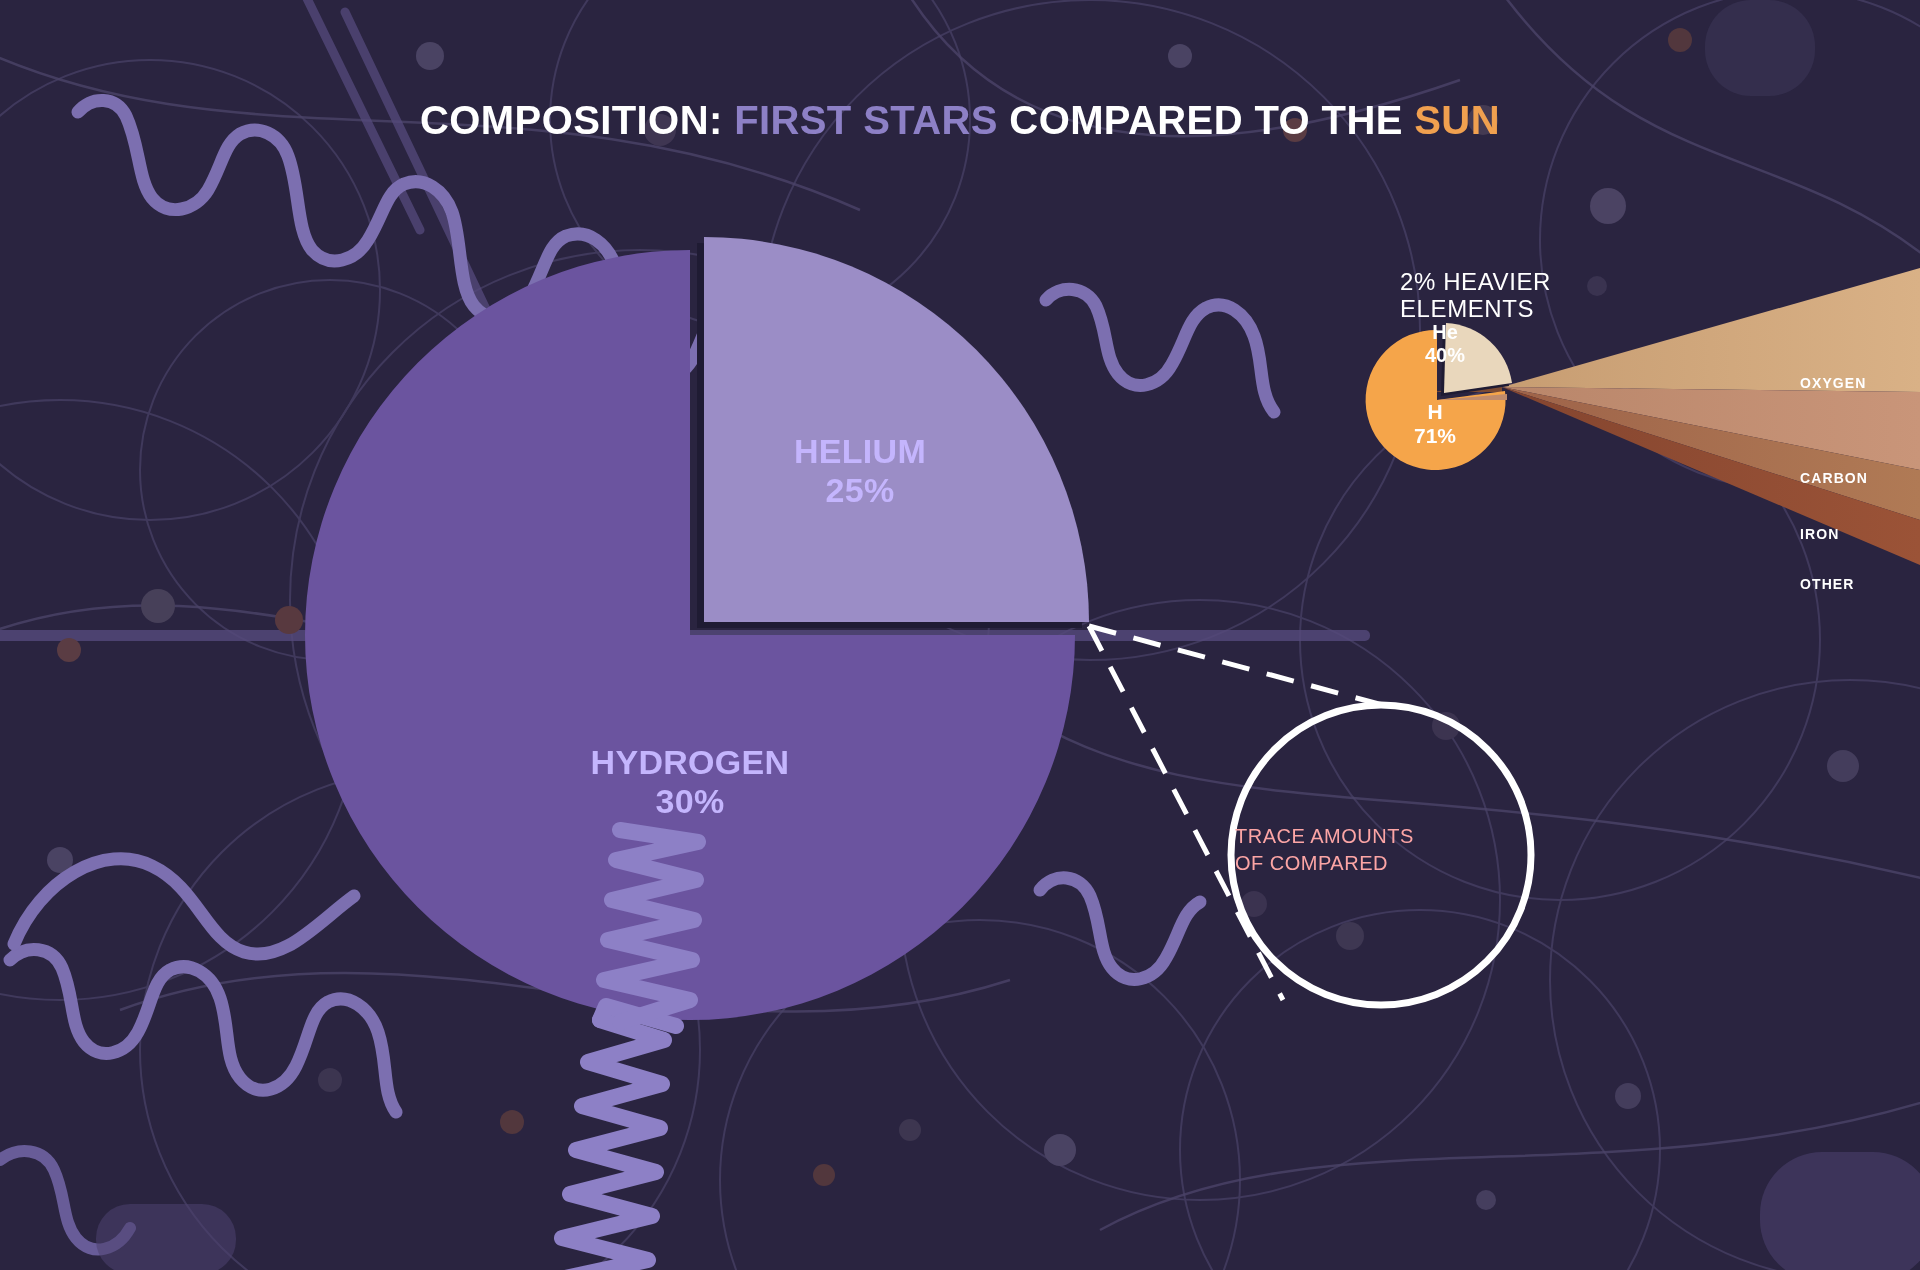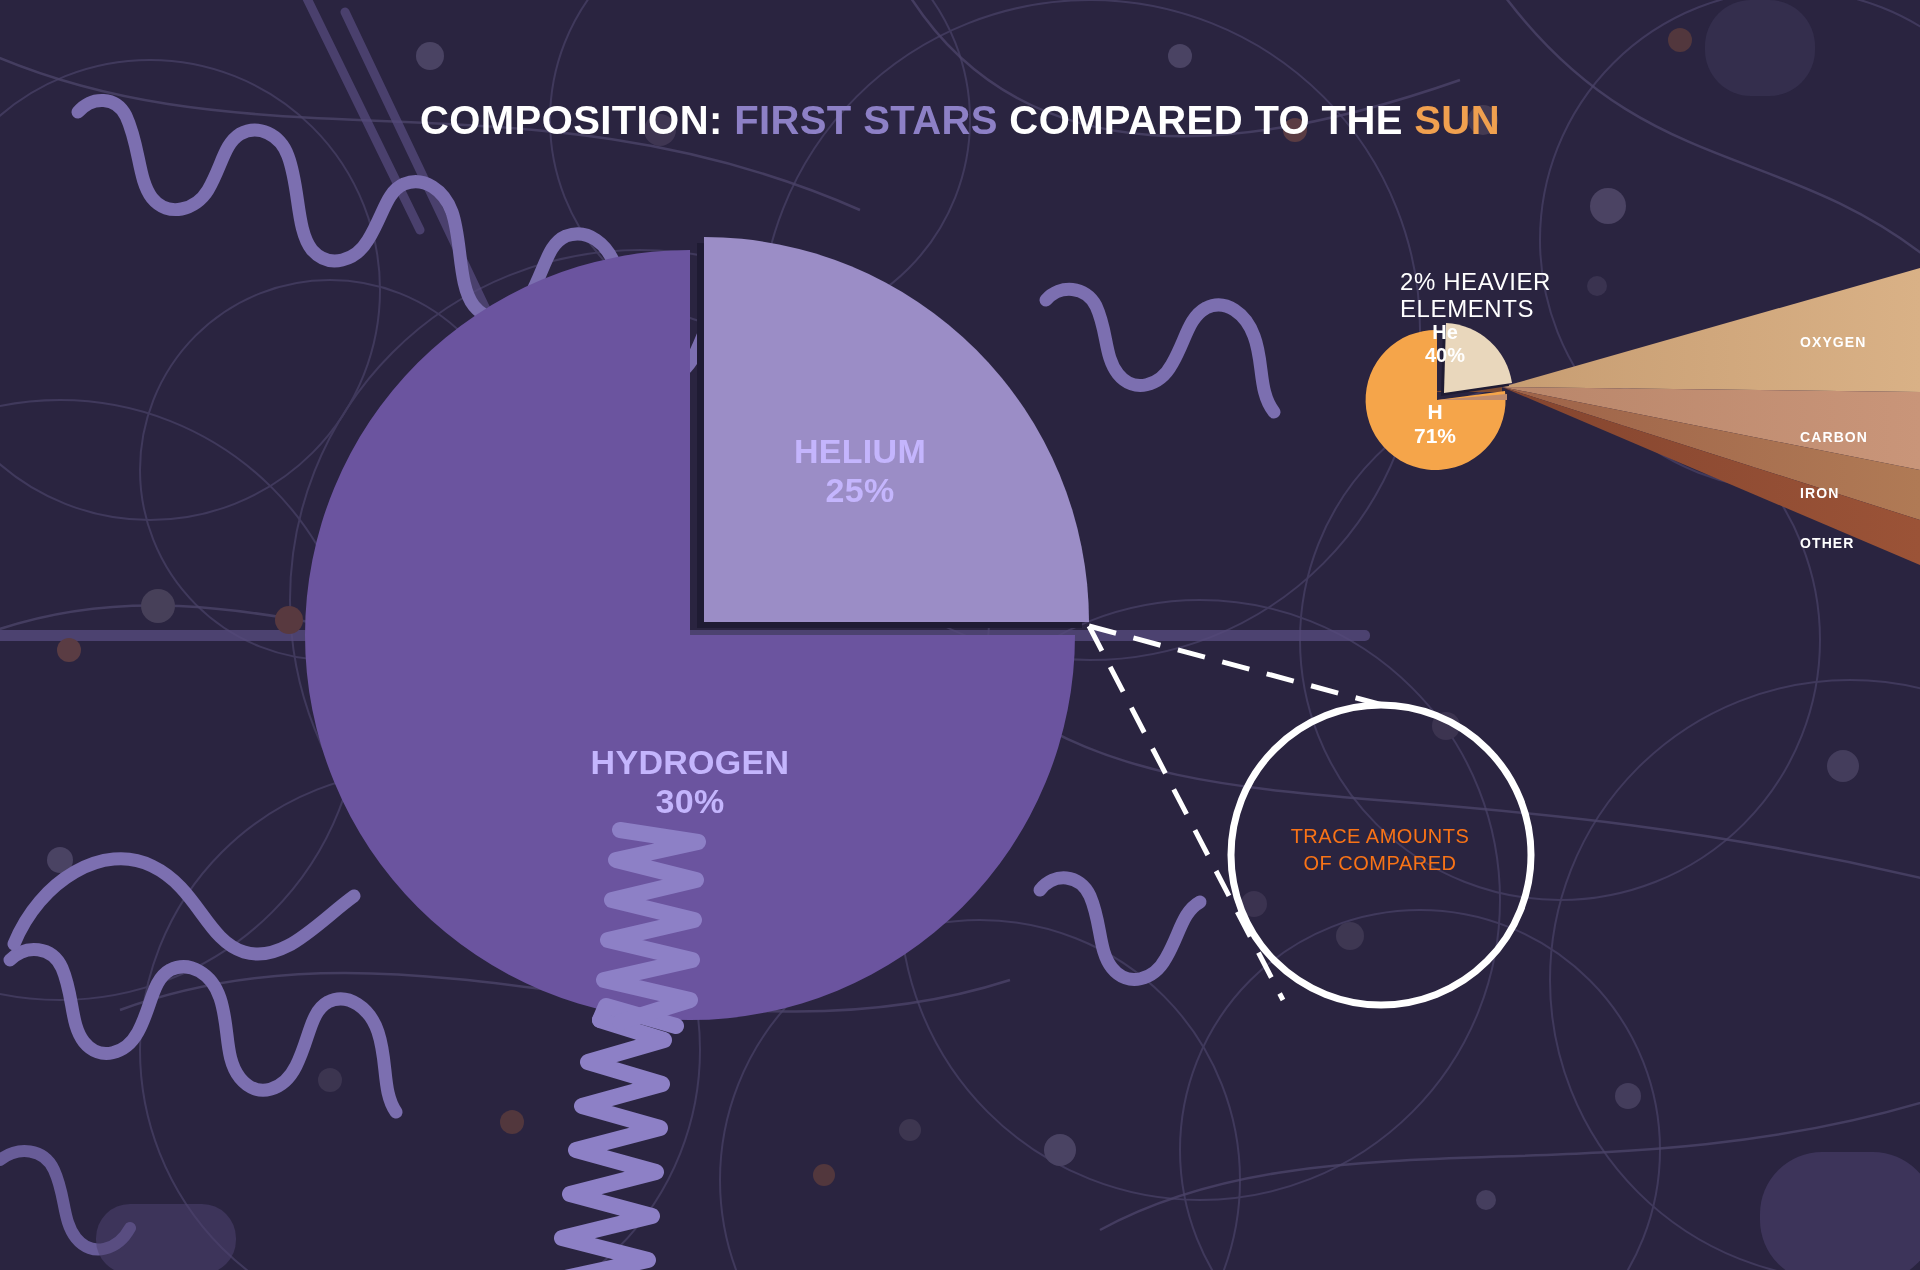--- a/index.html
+++ b/index.html
@@ -82,27 +82,27 @@
   }
 
   .elem-lab {
     position: absolute;
     left: 1800px;
     color: #ffffff;
     font-size: 14px;
     font-weight: bold;
     letter-spacing: 1.1px;
     white-space: nowrap;
+    margin-top: 41px;
   }
 
   #lab-trace {
     position: absolute;
     left: 1235px; top: 823px; width: 290px;
-    text-align: center;
-    color: #f97316;
+    color: #fca5a5;
     font-size: 20px;
     font-weight: normal;
     line-height: 1.36;
     letter-spacing: 0.5px;
     white-space: nowrap;
   }
 </style>
 </head>
 <body>
 

